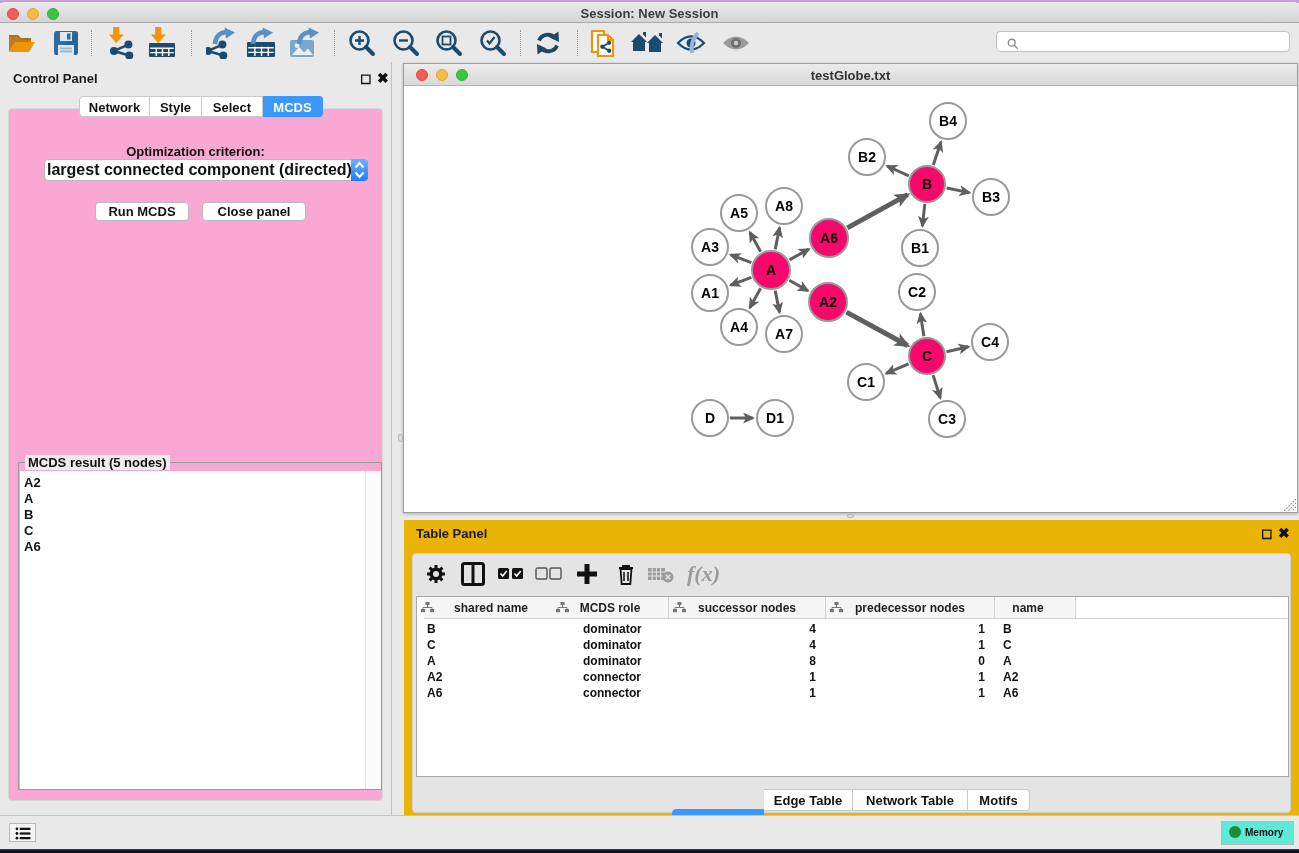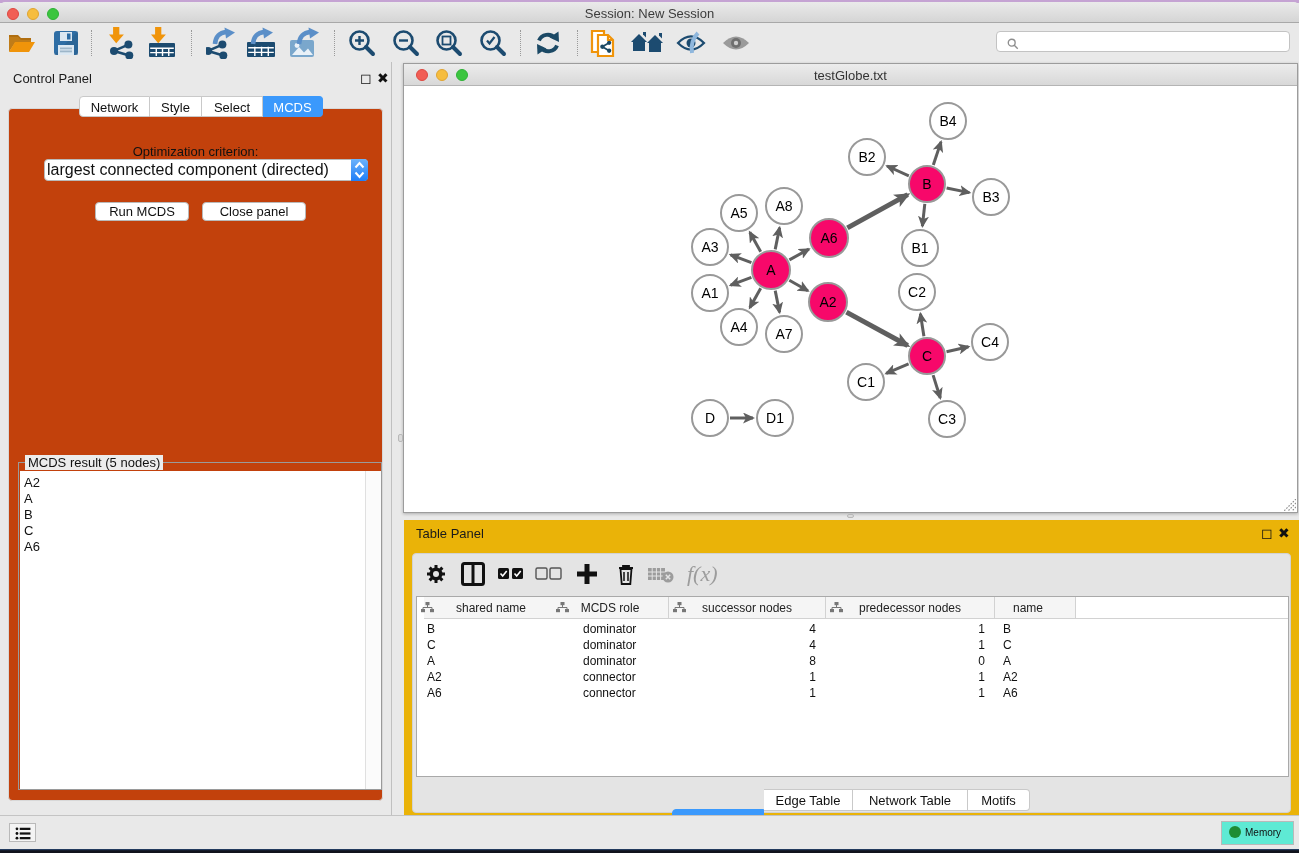--- a/index.html
+++ b/index.html
@@ -1,18 +1,18 @@
 <!DOCTYPE html>
 <html><head>
 <meta charset="utf-8">
 <style>
 * { margin:0; padding:0; box-sizing:border-box; }
 html,body { width:1299px; height:853px; overflow:hidden; font-family:"Liberation Sans",sans-serif; }
 body { position:relative; background:#e9e9e9; }
-.abs { position:absolute; }
+.abs { position:absolute;font-weight:bold; }
 
 
 #deskTop { left:0; top:0; width:1299px; height:3px; background:#c5a3d3; }
 #titlebar { left:0; top:2px; width:1299px; height:21px; background:linear-gradient(#eaeaea,#d5d5d5); border-bottom:1px solid #a8a8a8; border-radius:5px 5px 0 0; }
 .tl { position:absolute; width:12px; height:12px; border-radius:50%; top:6px; }
 #title { position:absolute; top:4px; width:100%; text-align:center; font-size:13px; color:#3c3c3c; }
 
 
 #toolbar { left:0; top:24px; width:1299px; height:38px; background:#e9e9e9; }
 .sep { position:absolute; top:6px; height:26px; width:0; border-left:1px dotted #9a9a9a; }
@@ -20,21 +20,21 @@
 
 
 #cpanel { left:0; top:62px; width:392px; height:755px; background:#e9e9e9; border-right:1px solid #c0c0c0; }
 #cpTitle { position:absolute; left:13px; top:9px; font-size:13px; color:#1a1a1a; }
 .winbtn { position:absolute; top:8px; font-size:14px; color:#111; }
 #cpTabs { position:absolute; left:79px; top:34px; height:21px; display:flex; z-index:5; }
 .cptab { height:21px; font-size:13px; color:#111; background:#fff; border:1px solid #c9c9c9; border-left:none; padding-top:3px; text-align:center; }
 .cptab.first { border-left:1px solid #c9c9c9; border-radius:4px 0 0 4px; }
 .cptab.last { border-radius:0 4px 4px 0; }
 .cptab.sel { background:#3b99fc; color:#fff; border-color:#3b99fc; }
-#cpInner { position:absolute; left:8px; top:46px; width:375px; height:693px; background:#c2410c; border:1px solid #d8d8d8; border-radius:4px; }
+#cpInner { position:absolute; left:8px; top:46px; width:375px; height:693px; background:#f9a8d4; border:1px solid #d8d8d8; border-radius:4px; }
 #optlabel { position:absolute; left:0; top:35px; width:100%; text-align:center; font-size:13px; color:#111; }
 #dropdown { position:absolute; left:35px; top:50px; width:324px; height:22px; background:#fff; border:1px solid #b9b9b9; border-radius:4px; font-size:16px; color:#111; line-height:20px; padding-left:2px; }
 #dropbtn { position:absolute; right:-1px; top:-1px; width:17px; height:22px; background:linear-gradient(#6db3fb,#1e7ef7); border-radius:0 4px 4px 0; }
 .btn { position:absolute; height:19px; background:#fff; border:1px solid #b9b9b9; border-radius:4px; font-size:13px; color:#111; text-align:center; line-height:18px;margin-top:10px; }
 #mcdsbox { position:absolute; left:9px; top:353px; width:364px; height:328px; border:1px solid #9a9a9a; }
 #mcdslegend { position:absolute; left:6px; top:-8px; background:#ececec; padding:0 3px; font-size:13px; color:#111; }
 #mcdslist { position:absolute; left:1px; top:8px; width:361px; height:318px; background:#fff; font-size:13px; color:#111; padding:4px 0 0 4px; line-height:16px; }
 #mcdsscroll { position:absolute; right:0px; top:0px; width:16px; height:318px; background:#fbfbfb; border-left:1px solid #e0e0e0; }
 
 

